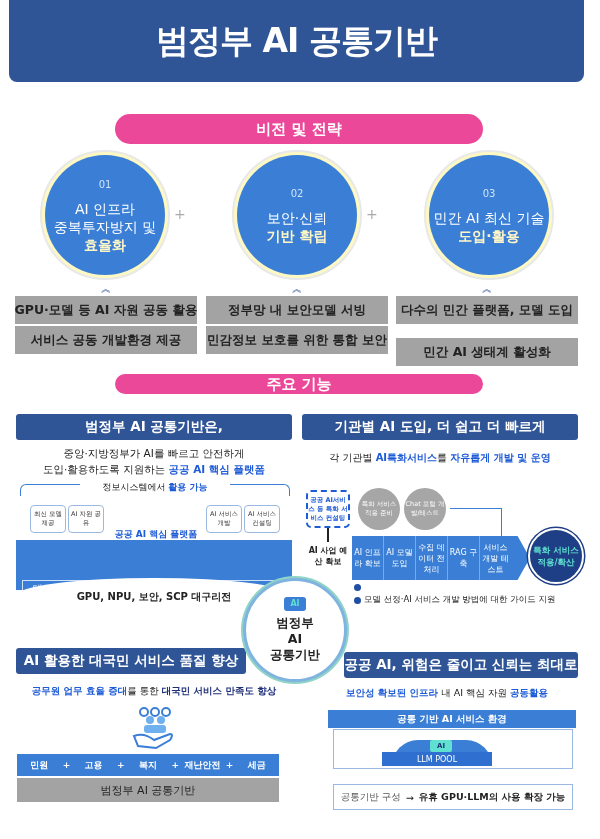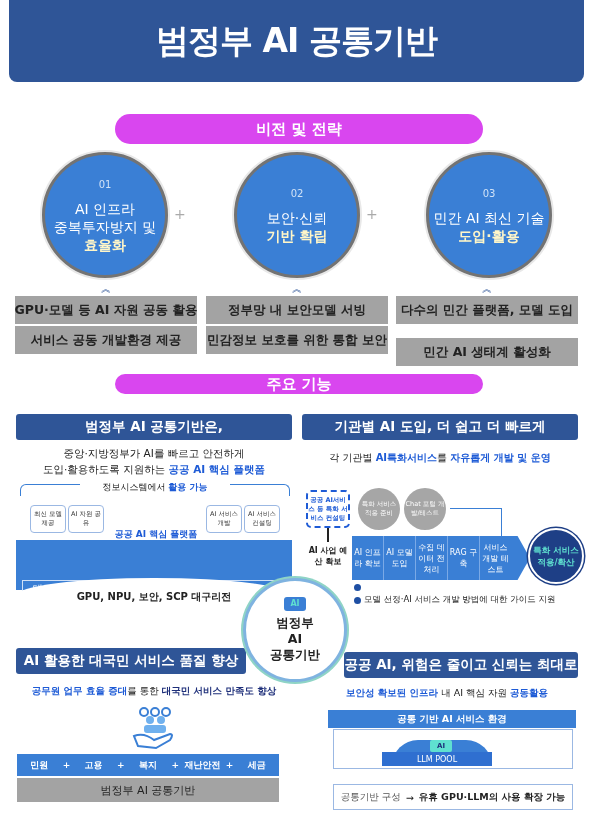--- a/index.html
+++ b/index.html
@@ -1,20 +1,20 @@
 <!DOCTYPE html>
 <html><head>
 <meta charset="utf-8">
 <style>
 *{box-sizing:border-box;margin:0;padding:0}
 body{width:600px;height:839px;background:#fff;font-family:"DejaVu Sans","Liberation Sans",sans-serif;position:relative;overflow:hidden;color:#222}
 .abs{position:absolute}
 .title-bar{left:9px;top:0;width:575px;height:82px;background:#2f5597;border-radius:0 0 8px 8px;display:flex;align-items:center;justify-content:center;color:#fff;font-weight:bold;font-size:33px;letter-spacing:-1px}
-.pill{background:#d946ef;border-radius:20px;color:#fff;font-weight:bold;display:flex;align-items:center;justify-content:center;font-size:15px}
-.circ-outer{width:130px;height:130px;border-radius:50%;border:2px solid #e8e8e8;display:flex;align-items:center;justify-content:center;background:#737373}
+.pill{background:#ec4899;border-radius:20px;color:#fff;font-weight:bold;display:flex;align-items:center;justify-content:center;font-size:15px}
+.circ-outer{width:130px;height:130px;border-radius:50%;border:2px solid #e8e8e8;display:flex;align-items:center;justify-content:center;background:#fef9c3}
 .circ{width:120px;height:120px;border-radius:50%;background:#3a7fd5;color:#fff;display:flex;flex-direction:column;align-items:center;justify-content:center;text-align:center;font-size:14px;line-height:18px}
 .circ .num{font-size:10px;color:#d0e2f7;margin-bottom:6px}
 .circ .hl{color:#fff6c8;font-weight:bold}
 .plus{color:#aaa;font-size:14px}
 .chev{color:#2f5597;font-size:10px;text-align:center;width:100%}
 .gbox{background:#a3a3a3;color:#222;font-weight:bold;font-size:12.5px;display:flex;align-items:center;justify-content:center;height:28px;white-space:nowrap}
 .hdr{background:#2f5597;color:#fff;font-weight:bold;font-size:13.5px;display:flex;align-items:center;justify-content:center;border-radius:3px;height:26px}
 .small{font-size:10.5px;text-align:center;line-height:16px}
 .blue{color:#1e5bd6;font-weight:bold}
 .navy{color:#1e2f7a;font-weight:bold}

